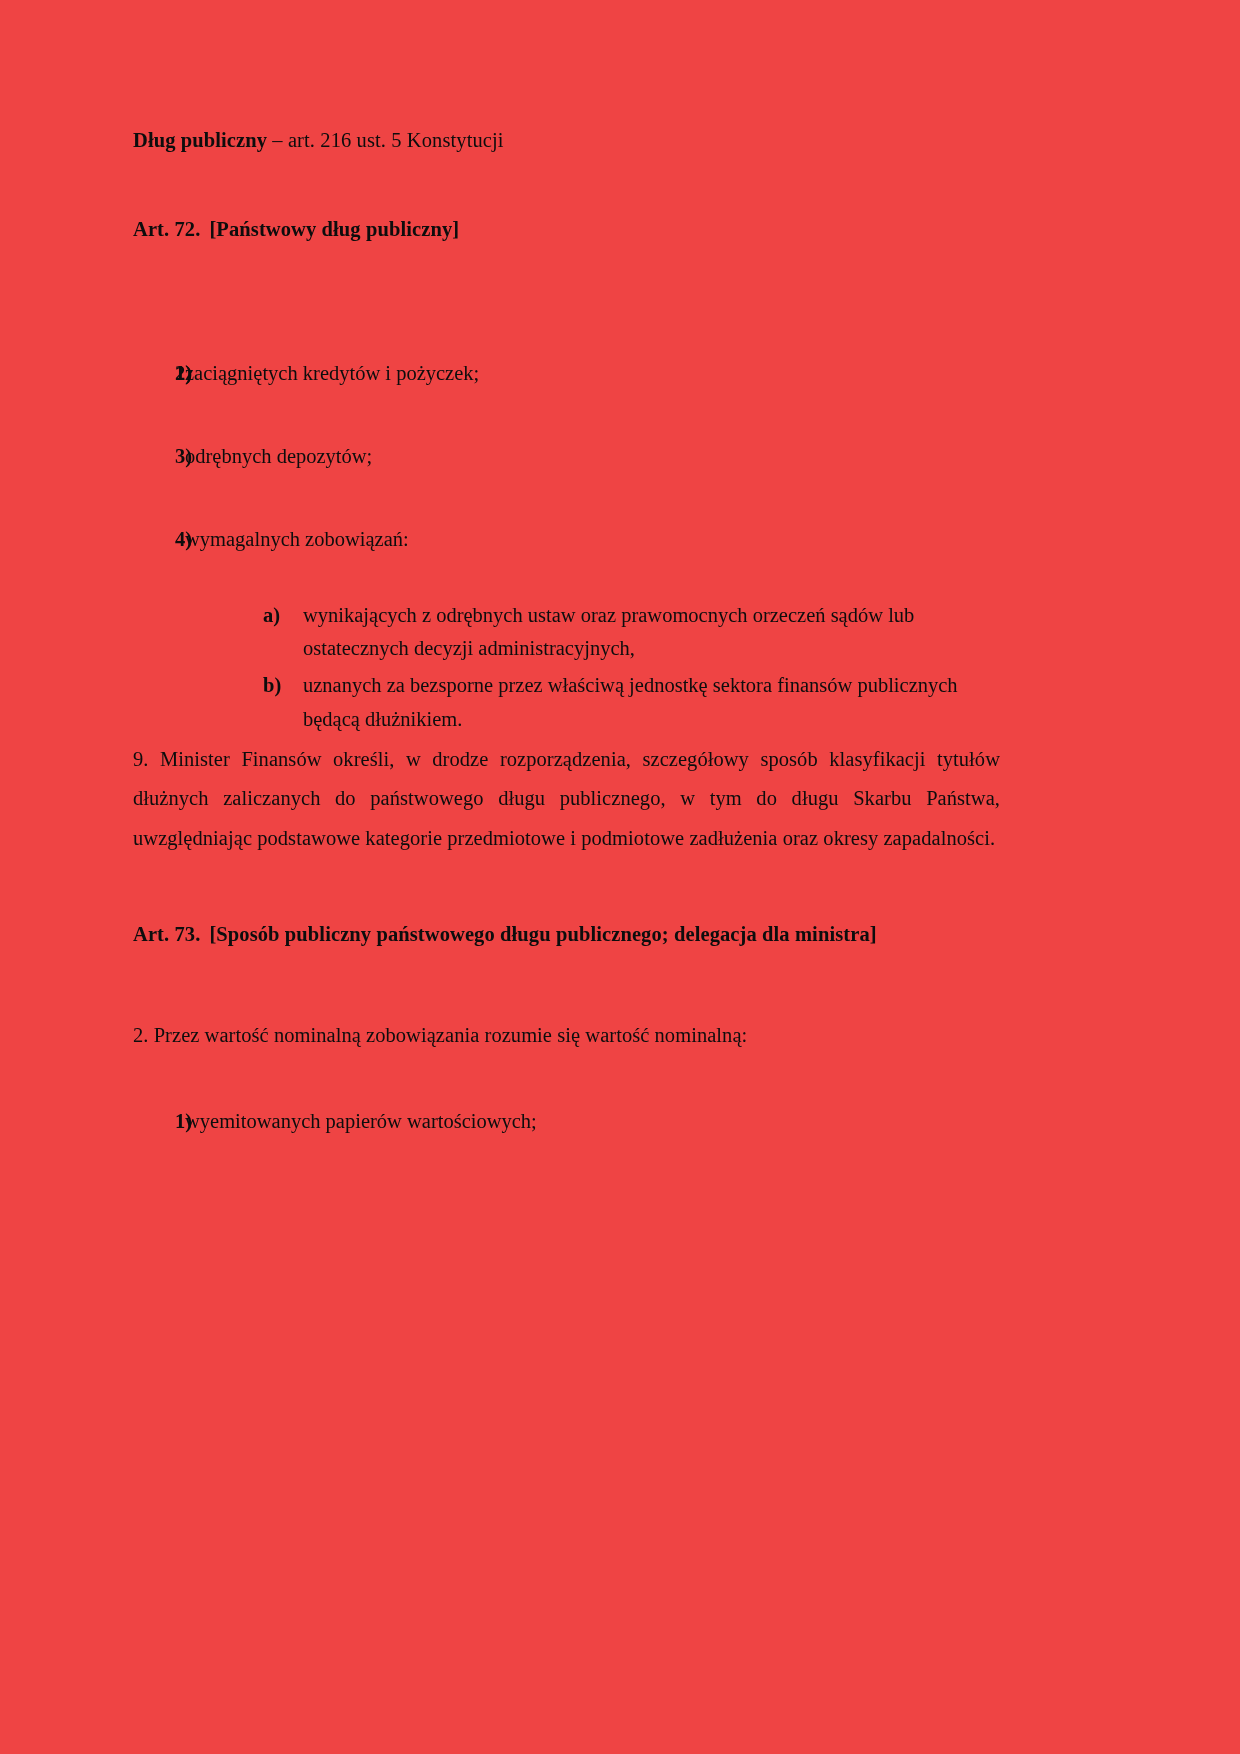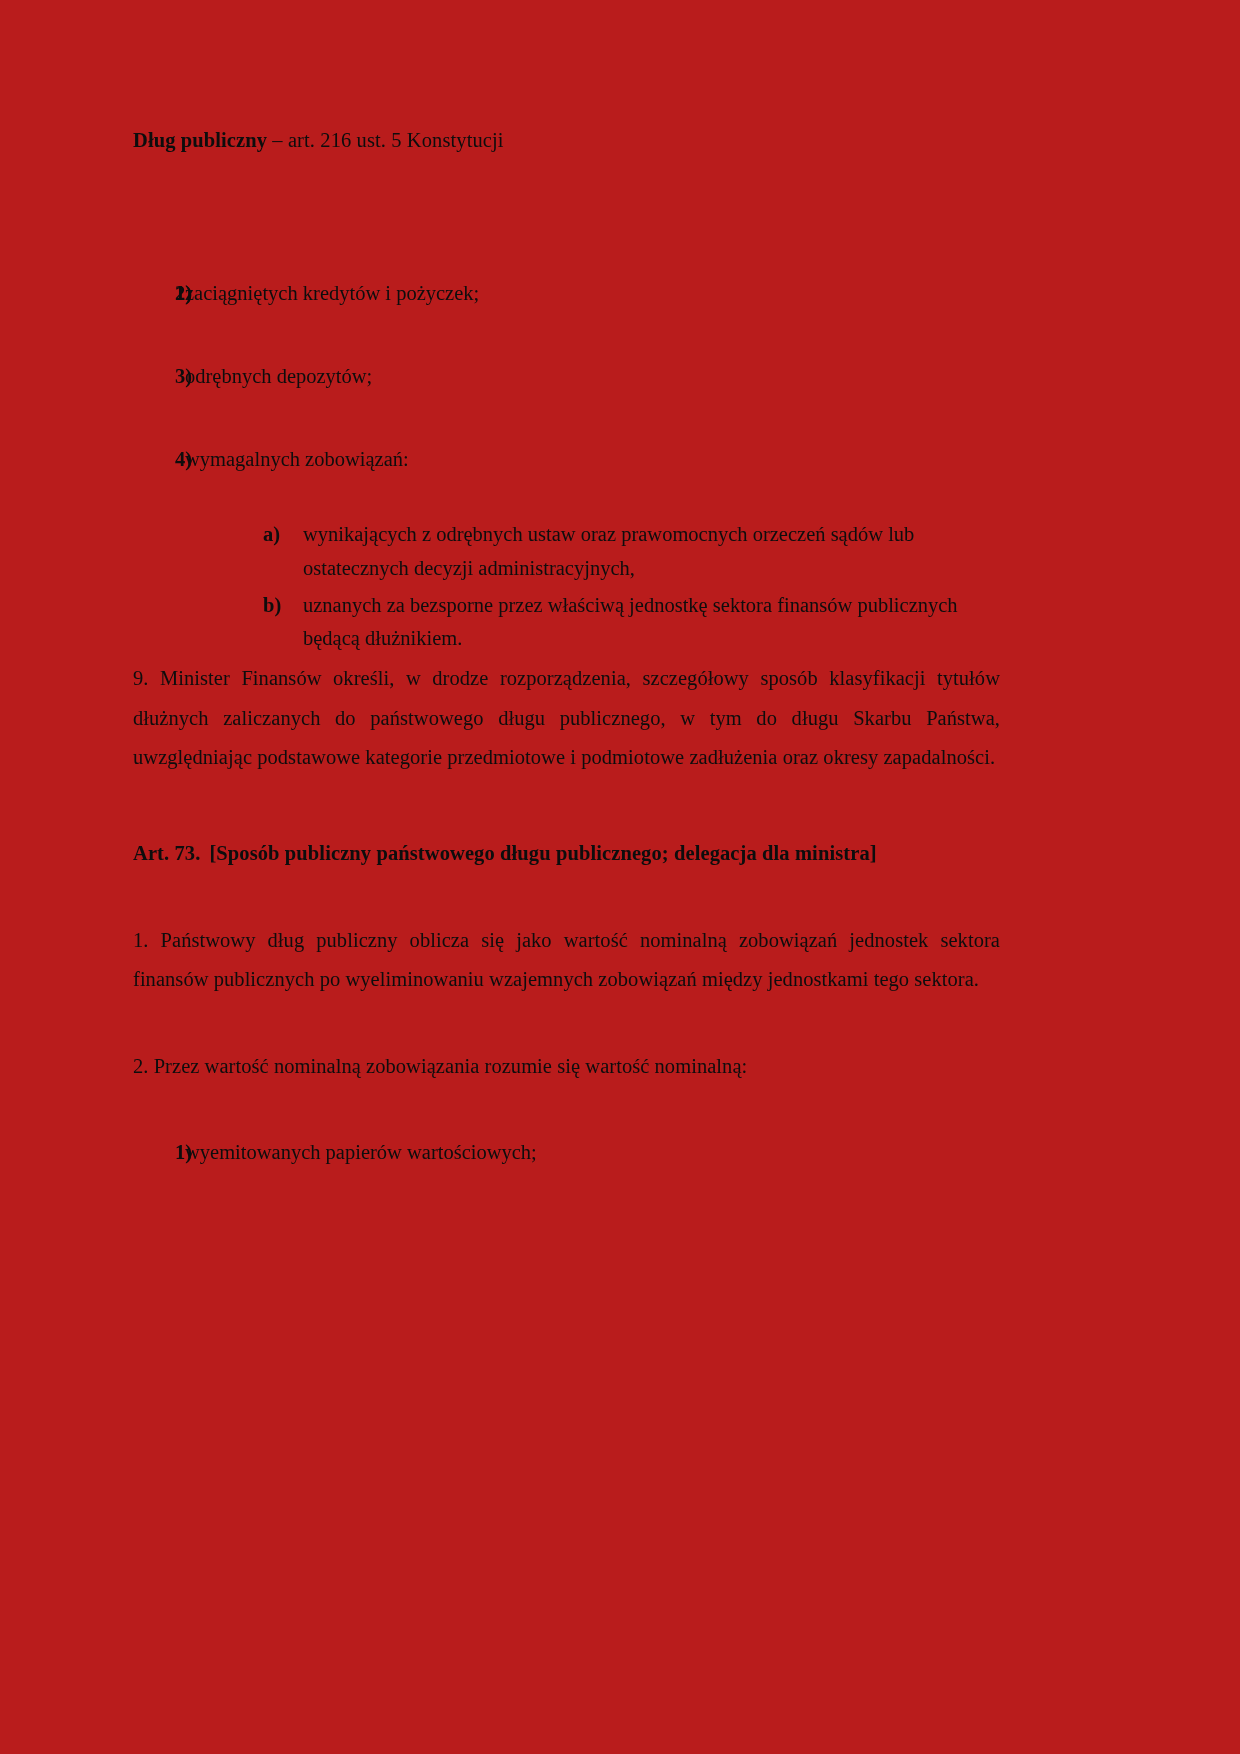--- a/index.html
+++ b/index.html
@@ -5,21 +5,21 @@
   html, body {
     margin: 0;
     padding: 0;
     background: #ffffff;
   }
   .page {
     position: relative;
     width: 1240px;
     height: 1754px;
     margin: 0 auto;
-    background: #b91c1c;
+    background: #ef4444;
     box-sizing: border-box;
     padding: 128px 240px 60px 133px;
     font-family: "Liberation Serif", "DejaVu Serif", serif;
     color: #0d0d0d;
     overflow: hidden;
   }
   .doc-body {
     width: 867px;
   }
 
@@ -95,20 +95,23 @@
 </head>
 <body>
 
 <div class="page">
   <div class="doc-body">
 
     <div class="title-line">
       <span class="b">Dług publiczny</span><span> – art. 216 ust. 5 Konstytucji</span>
     </div>
 
+    <div class="art-heading">
+      <span class="num">Art. 72.</span><span>[Państwowy dług publiczny]</span>
+    </div>
 
 
     <div class="spacer-sm"></div>
 
     <ul class="list-l1">
       <li>
         <span class="marker">1)</span>
       </li>
       <li>
         <span class="marker">2)</span>
@@ -136,21 +139,20 @@
     </ul>
 
     <p class="para">9. Minister Finansów określi, w drodze rozporządzenia, szczegółowy sposób klasyfikacji tytułów dłużnych zaliczanych do państwowego długu publicznego, w tym do długu Skarbu Państwa, uwzględniając podstawowe kategorie przedmiotowe i podmiotowe zadłużenia oraz okresy zapadalności.</p>
 
     <div class="spacer-md"></div>
 
     <div class="art-heading">
       <span class="num">Art. 73.</span><span>[Sposób publiczny państwowego długu publicznego; delegacja dla ministra]</span>
     </div>
 
-    <p class="para">1. Państwowy dług publiczny oblicza się jako wartość nominalną zobowiązań jednostek sektora finansów publicznych po wyeliminowaniu wzajemnych zobowiązań między jednostkami tego sektora.</p>
 
     <div class="spacer-sm"></div>
 
     <p class="para">2. Przez wartość nominalną zobowiązania rozumie się wartość nominalną:</p>
 
     <div class="spacer-sm"></div>
 
     <ul class="list-l1">
       <li>
         <span class="marker">1)</span>

